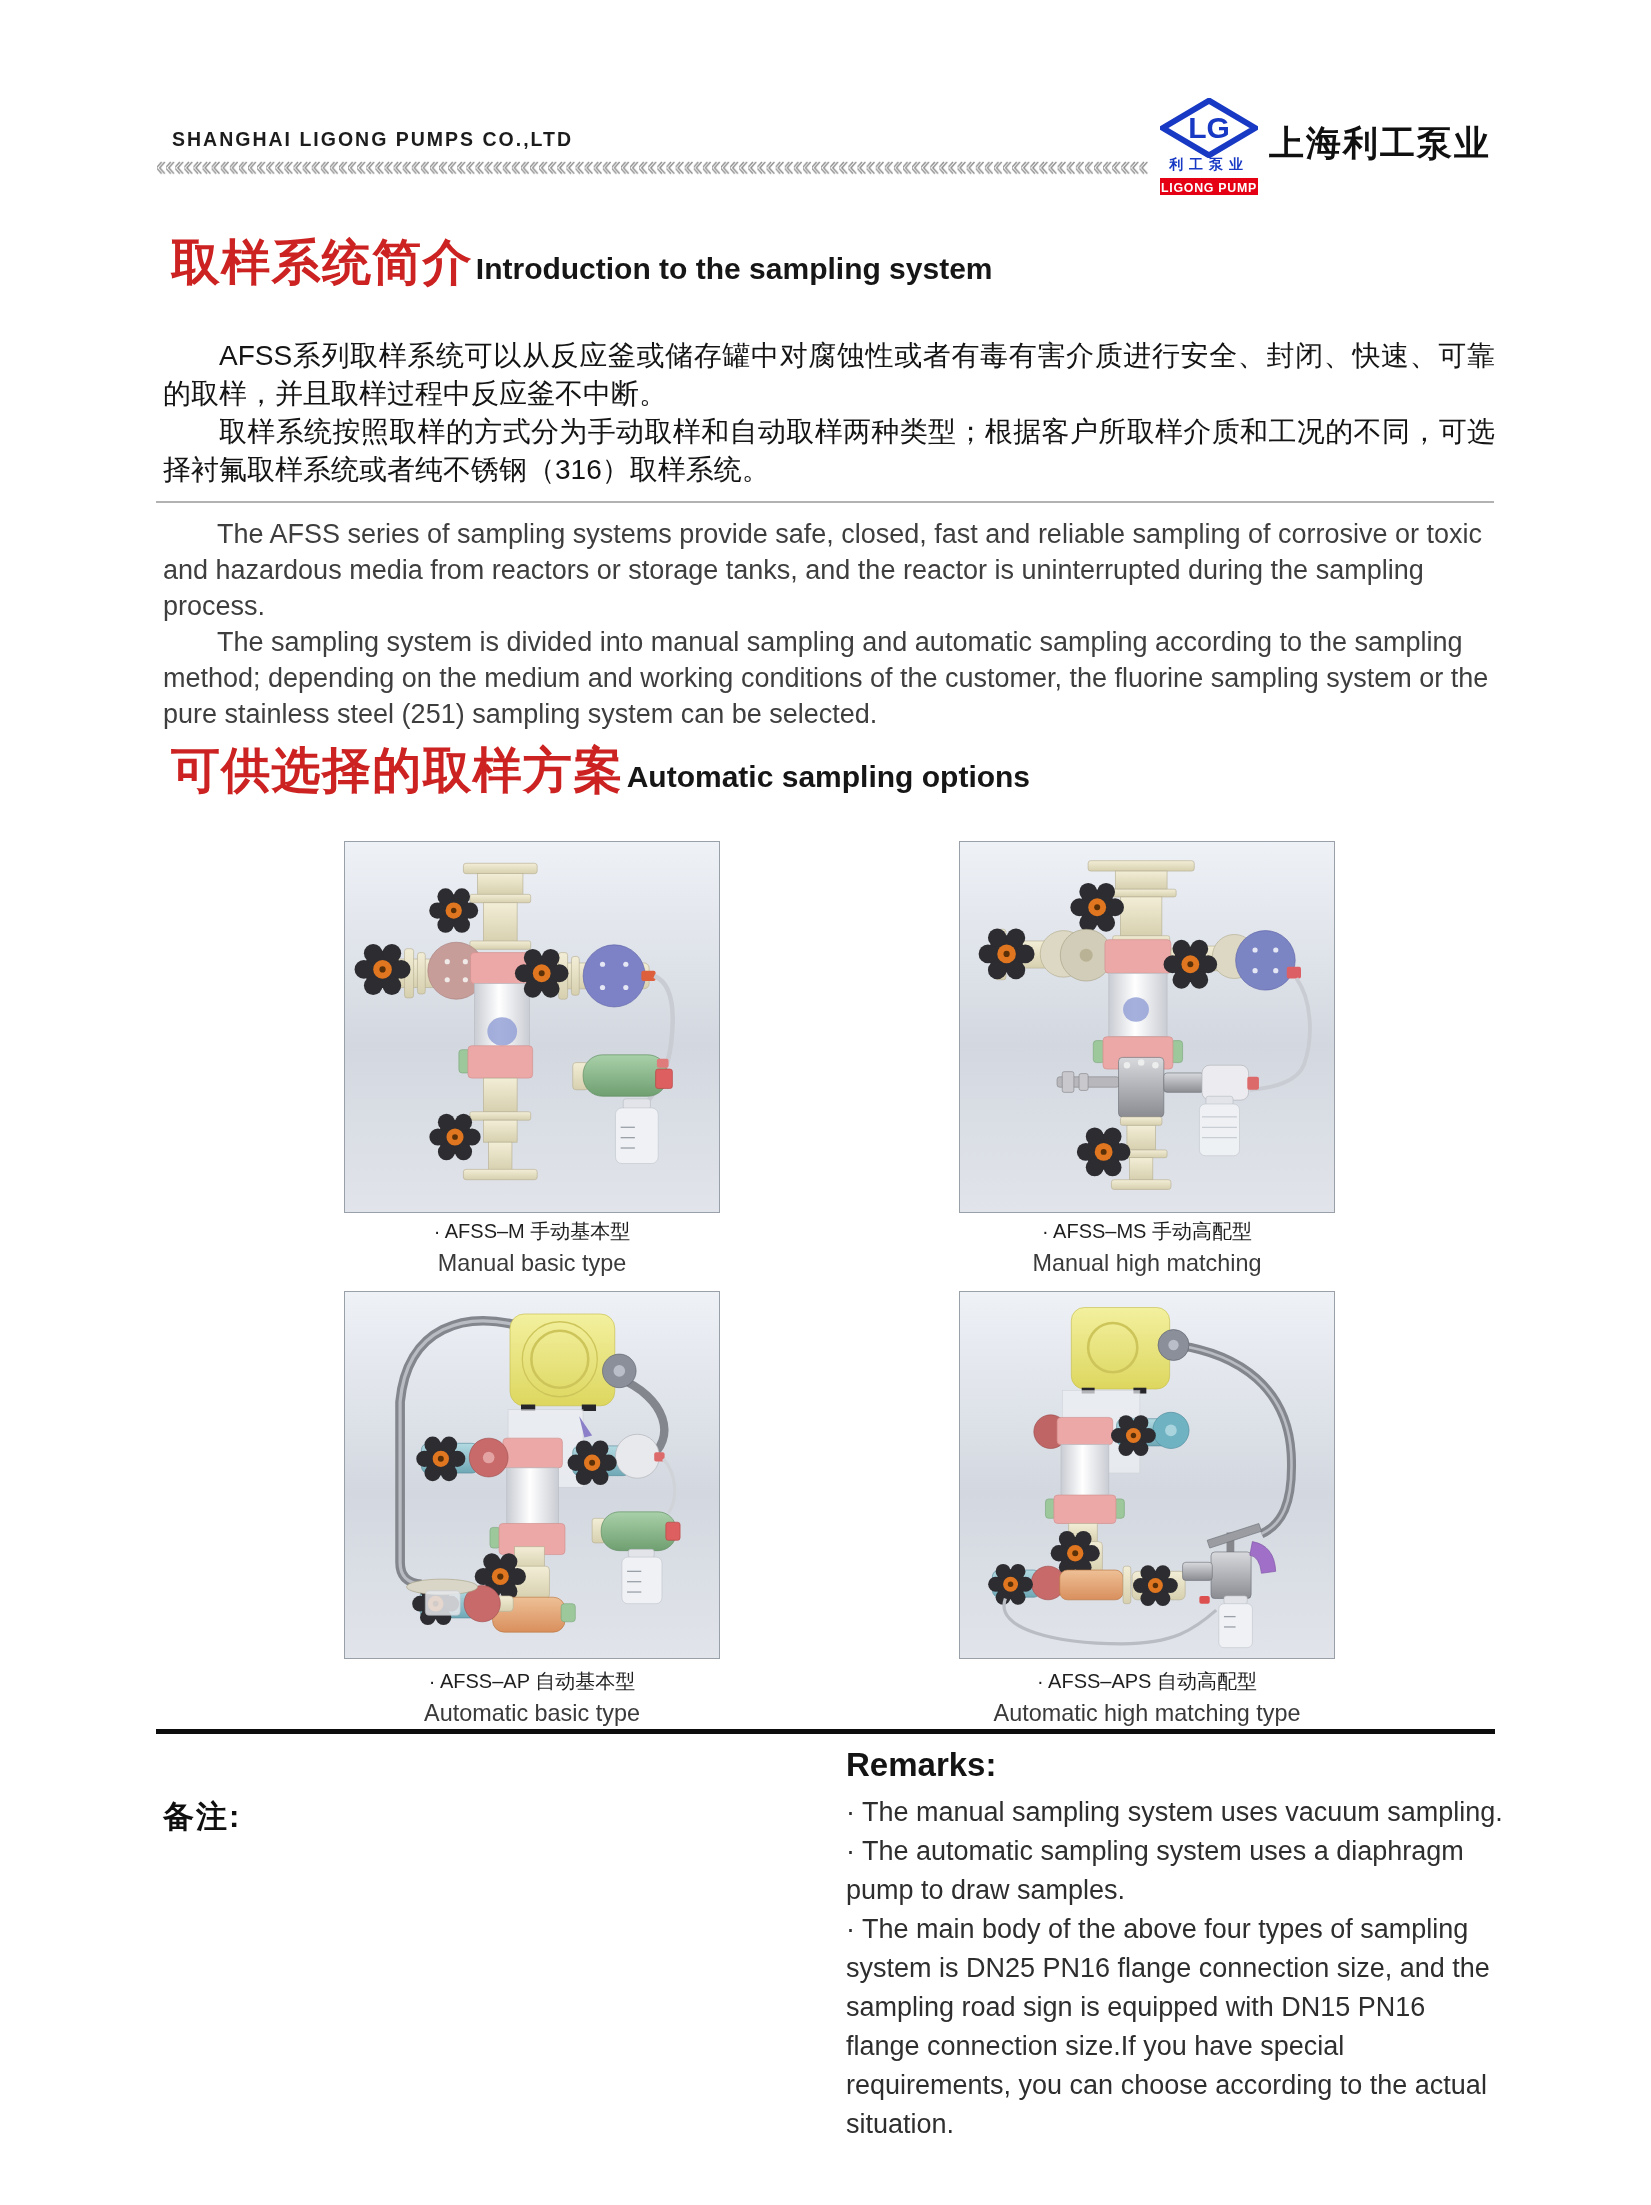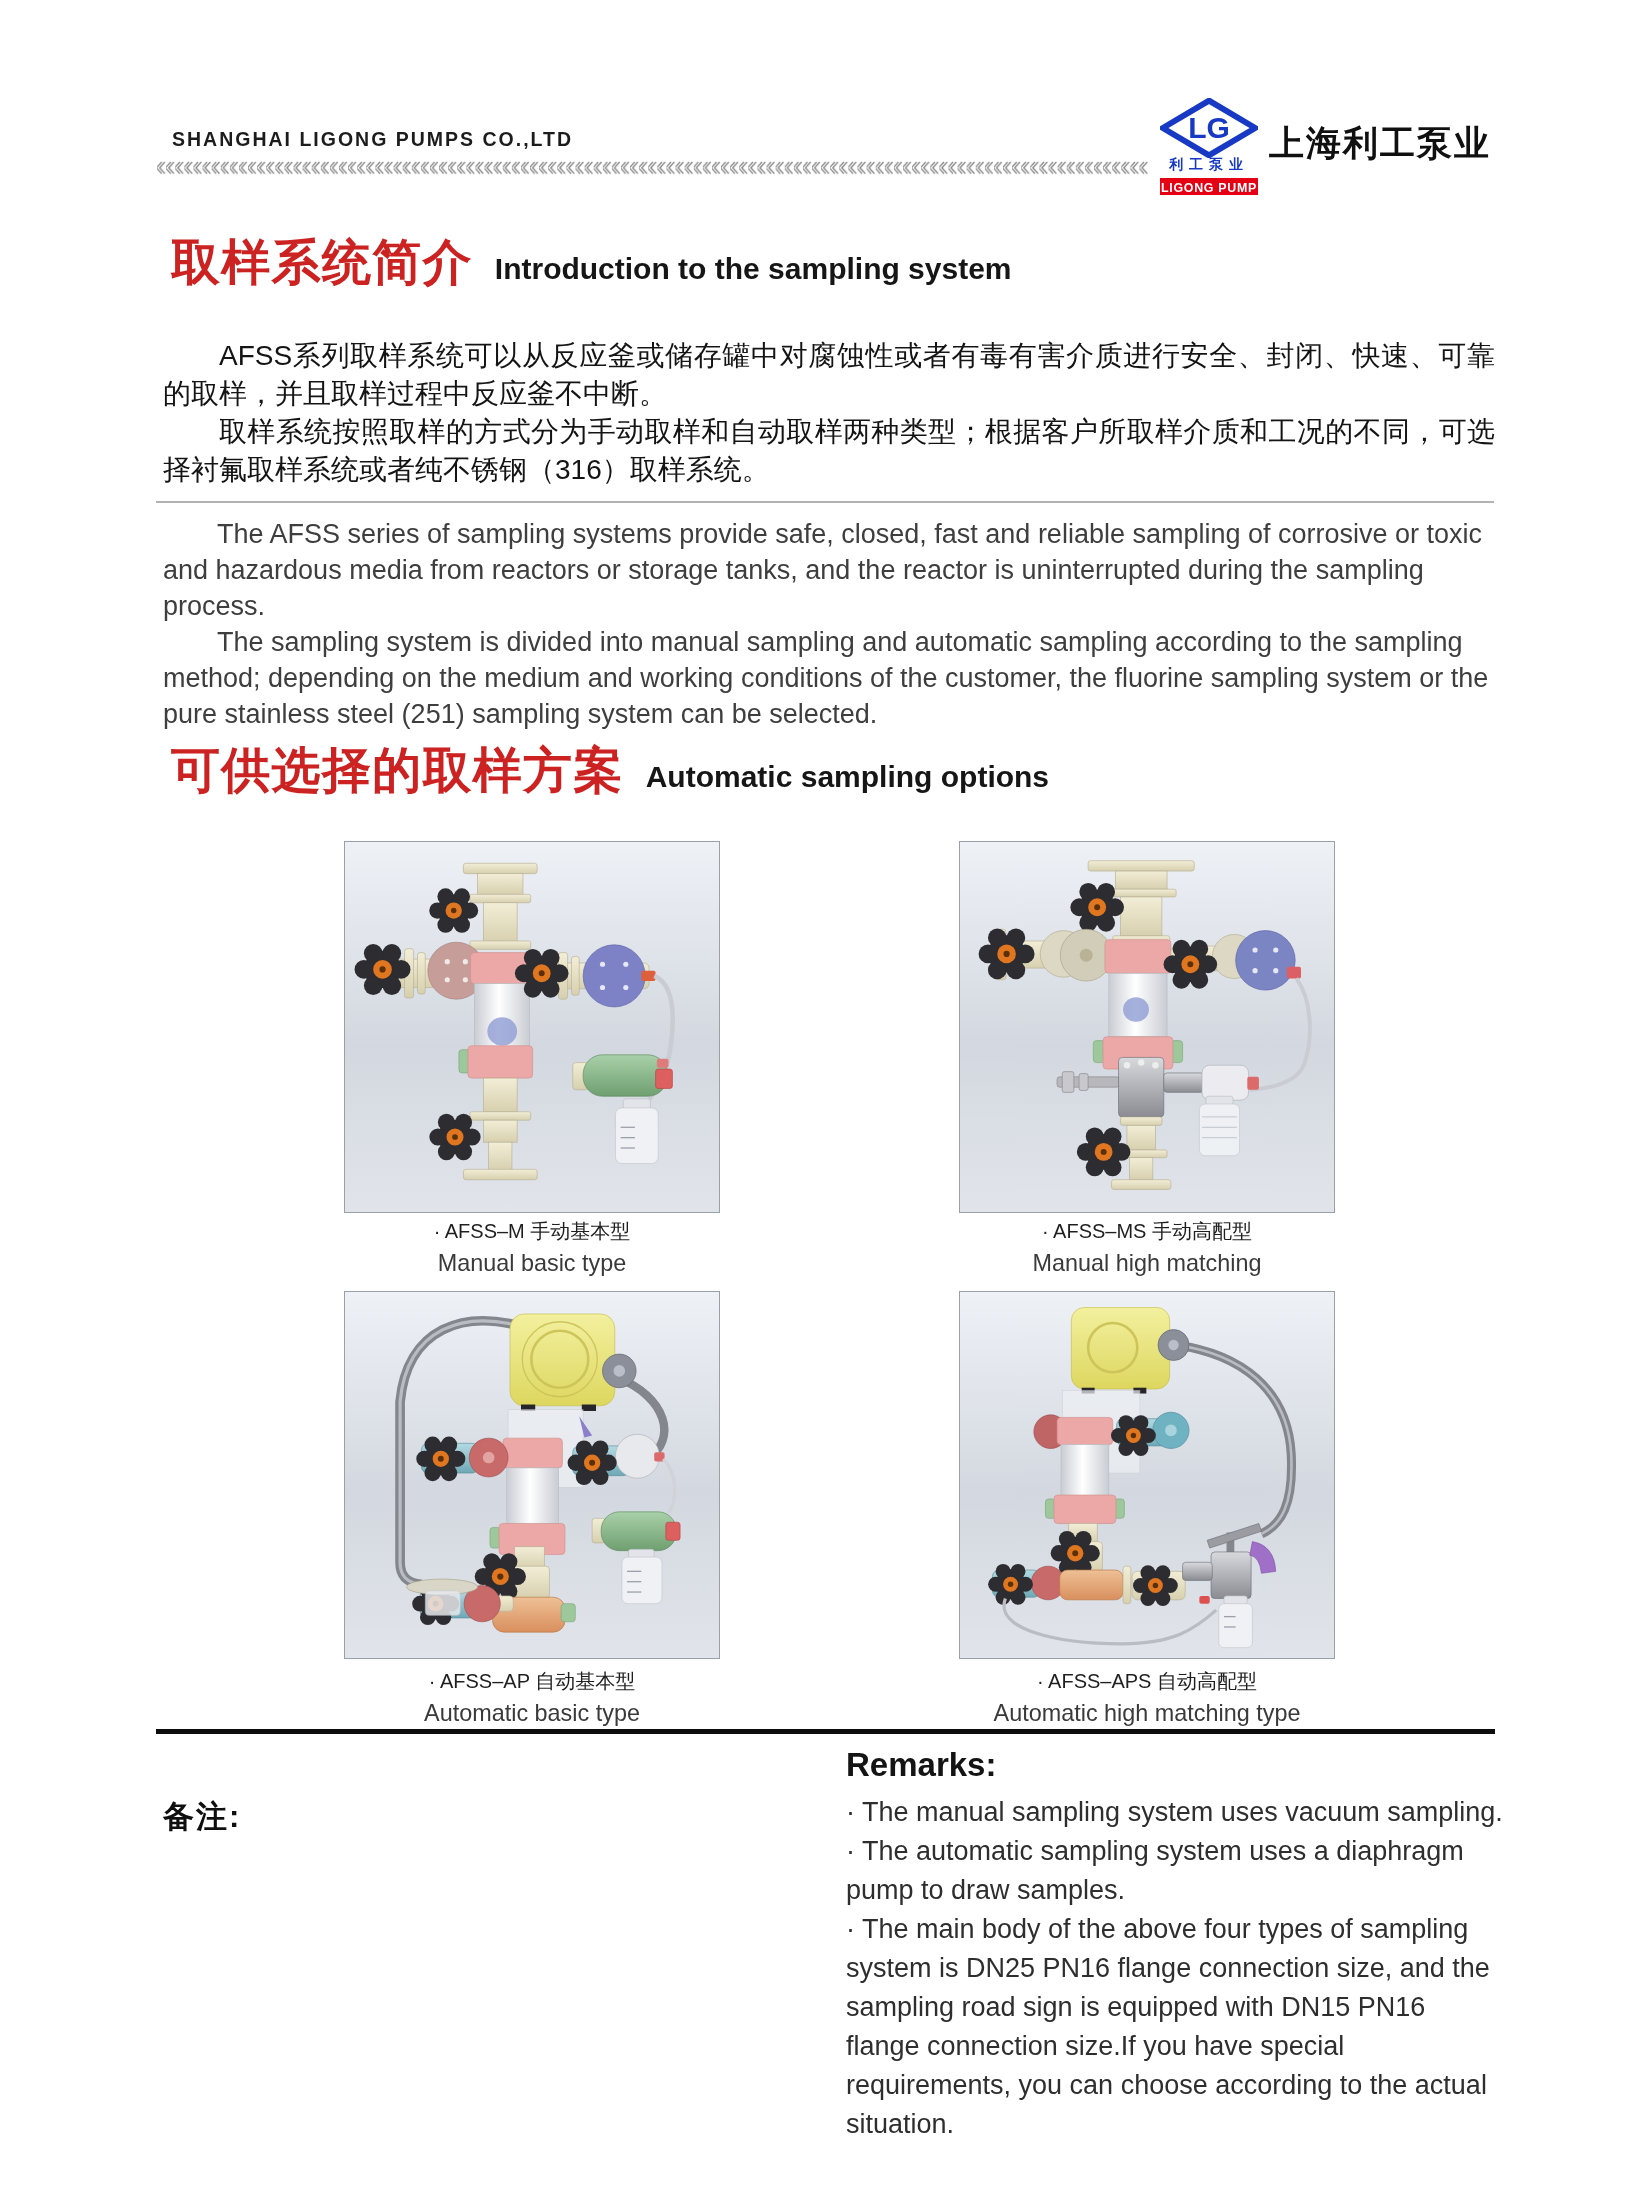--- a/index.html
+++ b/index.html
@@ -10,21 +10,21 @@
   .abs{position:absolute;}
   
   .company{left:172px;top:128px;font-size:19.5px;font-weight:600;letter-spacing:2px;color:#1c1c1c;white-space:nowrap;}
   .chevrons{left:156px;top:160px;}
   .logo-diamond{left:1160px;top:98px;width:98px;height:60px;}
   .logo-cn{left:1160px;top:156px;width:98px;font-size:14px;font-weight:800;color:#1739c4;letter-spacing:5.9px;text-align:center;white-space:nowrap;}
   .logo-band{left:1160px;top:178px;width:98px;height:17px;background:#e60014;display:flex;align-items:flex-end;justify-content:center;}
   .logo-band span{font-size:12.4px;font-weight:800;color:#ffffff;letter-spacing:0.7px;white-space:nowrap;}
   .brand-cn{left:1269px;top:120px;font-size:35px;font-weight:700;color:#101010;letter-spacing:2px;white-space:nowrap;}
   
-  .sec-heading{display:flex;align-items:flex-end;gap:22px;white-space:nowrap;}
+  .sec-heading{display:flex;align-items:flex-end;gap:3px;white-space:nowrap;}
   .h-cn{font-size:49px;font-weight:800;color:#cc2221;letter-spacing:1.3px;line-height:1;}
   .h-en{font-size:30px;font-weight:700;color:#161616;line-height:1;padding-bottom:2.6px;}
   .heading-intro{left:171px;top:238px;}
   .heading-options{left:171px;top:746px;}
   
   .cn-paras{left:163px;top:337px;width:1332px;font-size:28px;line-height:38px;color:#141414;}
   .cn-paras p{margin:0;text-indent:2em;text-align:justify;}
   .divider{left:156px;top:501px;width:1338px;height:2px;background:#b2b2b2;}
   .en-paras{left:163px;top:516px;width:1332px;font-size:27px;line-height:36px;color:#3e3e3e;}
   .en-paras p{margin:0;text-indent:2em;}

